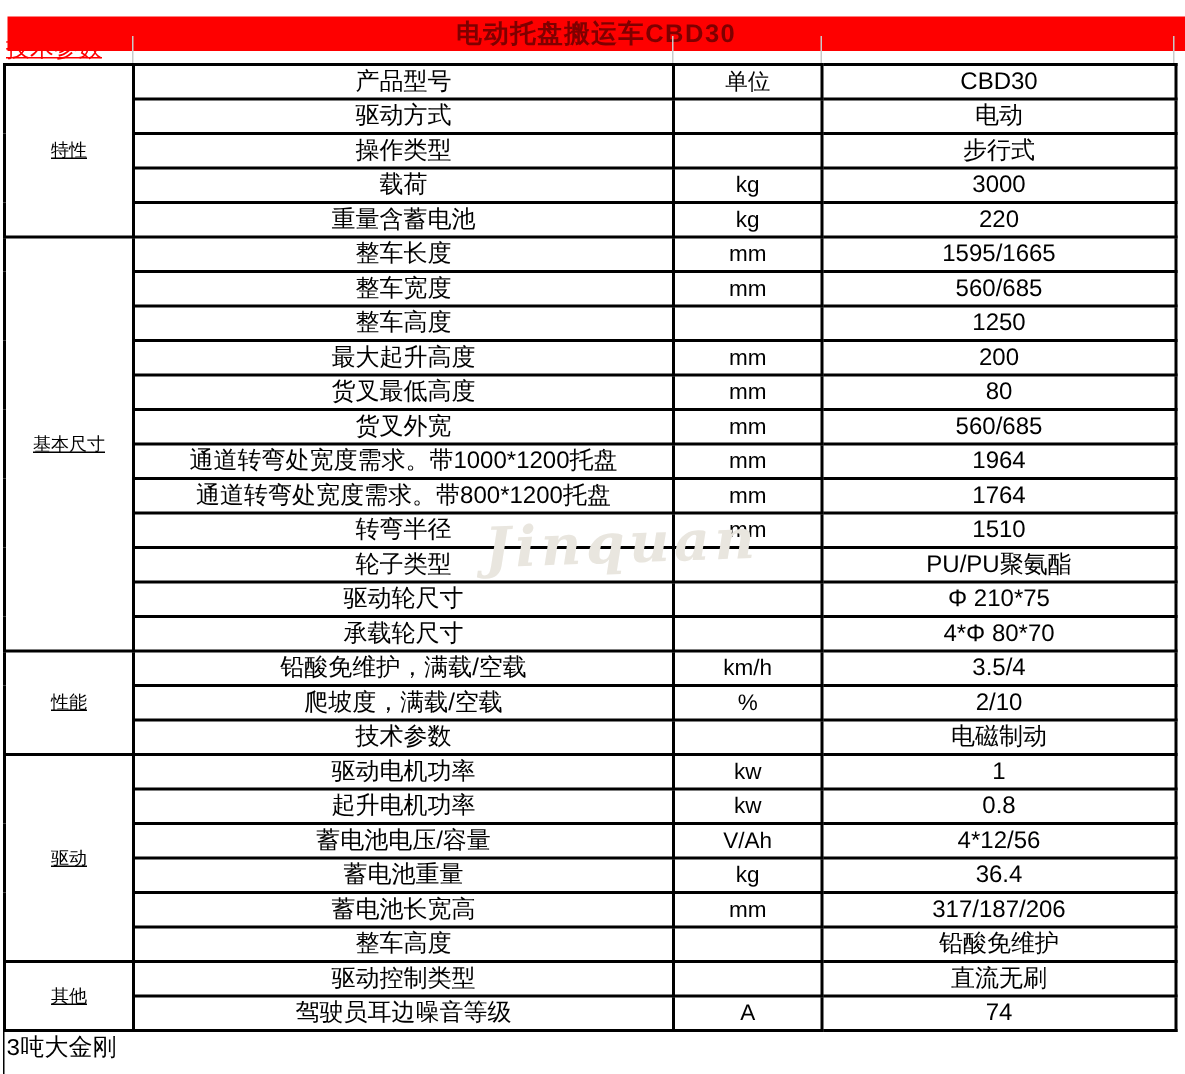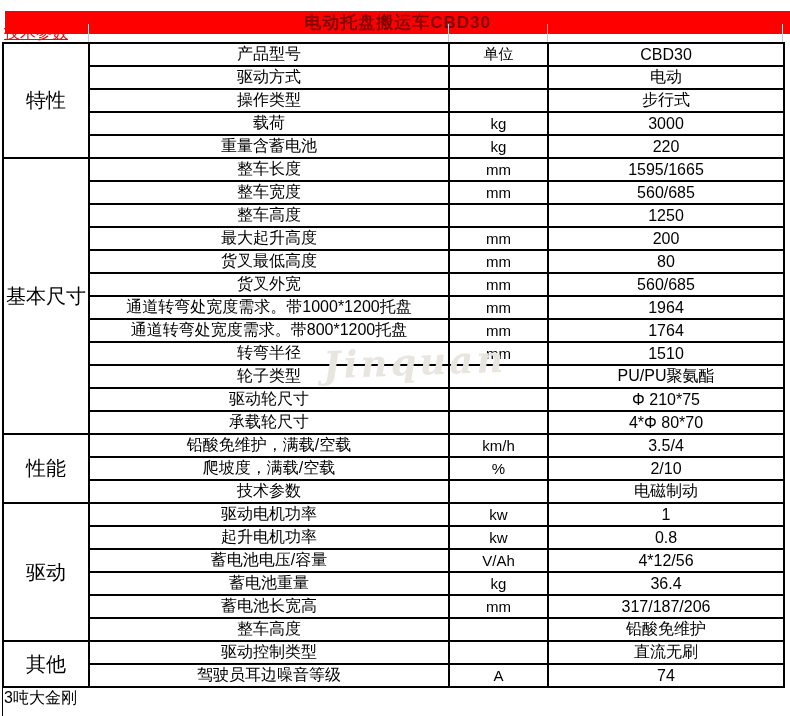--- a/index.html
+++ b/index.html
@@ -45,38 +45,38 @@
     border-collapse:collapse;table-layout:fixed;
   }
   table.spec td{
     border:2px solid var(--border,#000);
     text-align:center;vertical-align:middle;
     font-size:16px;
     padding:0;
     height:20.8px;
     overflow:hidden;white-space:nowrap;
   }
-  table.spec td.cat{font-size:20px;}
+  table.spec td.cat{font-size:12px;text-decoration:underline;}
   table.spec td.unit{font-size:15px;margin-left:16px;}
   col.c-cat{width:86px;}
   col.c-param{width:360px;}
   col.c-unit{width:99px;}
   col.c-value{width:236px;}
   .watermark{
     position:absolute;left:323px;top:340px;
     font-family:"DejaVu Serif","Liberation Serif",serif;
     font-style:italic;font-weight:bold;
     font-size:37px;letter-spacing:3px;
     color:var(--watermark,#e9e6df);
     transform:rotate(-2deg);
     z-index:5;pointer-events:none;
   }
   .footer-note{
     position:absolute;left:4px;top:688px;
-    font-size:16px;color:#000;
+    font-size:16px;color:#000;font-family:Liberation Mono, monospace;
   }
   .left-edge{
     position:absolute;left:2px;top:680px;width:1px;height:36px;
     background:var(--border,#000);
   }
 </style>
 </head>
 <body>
 
 <div class="page">

